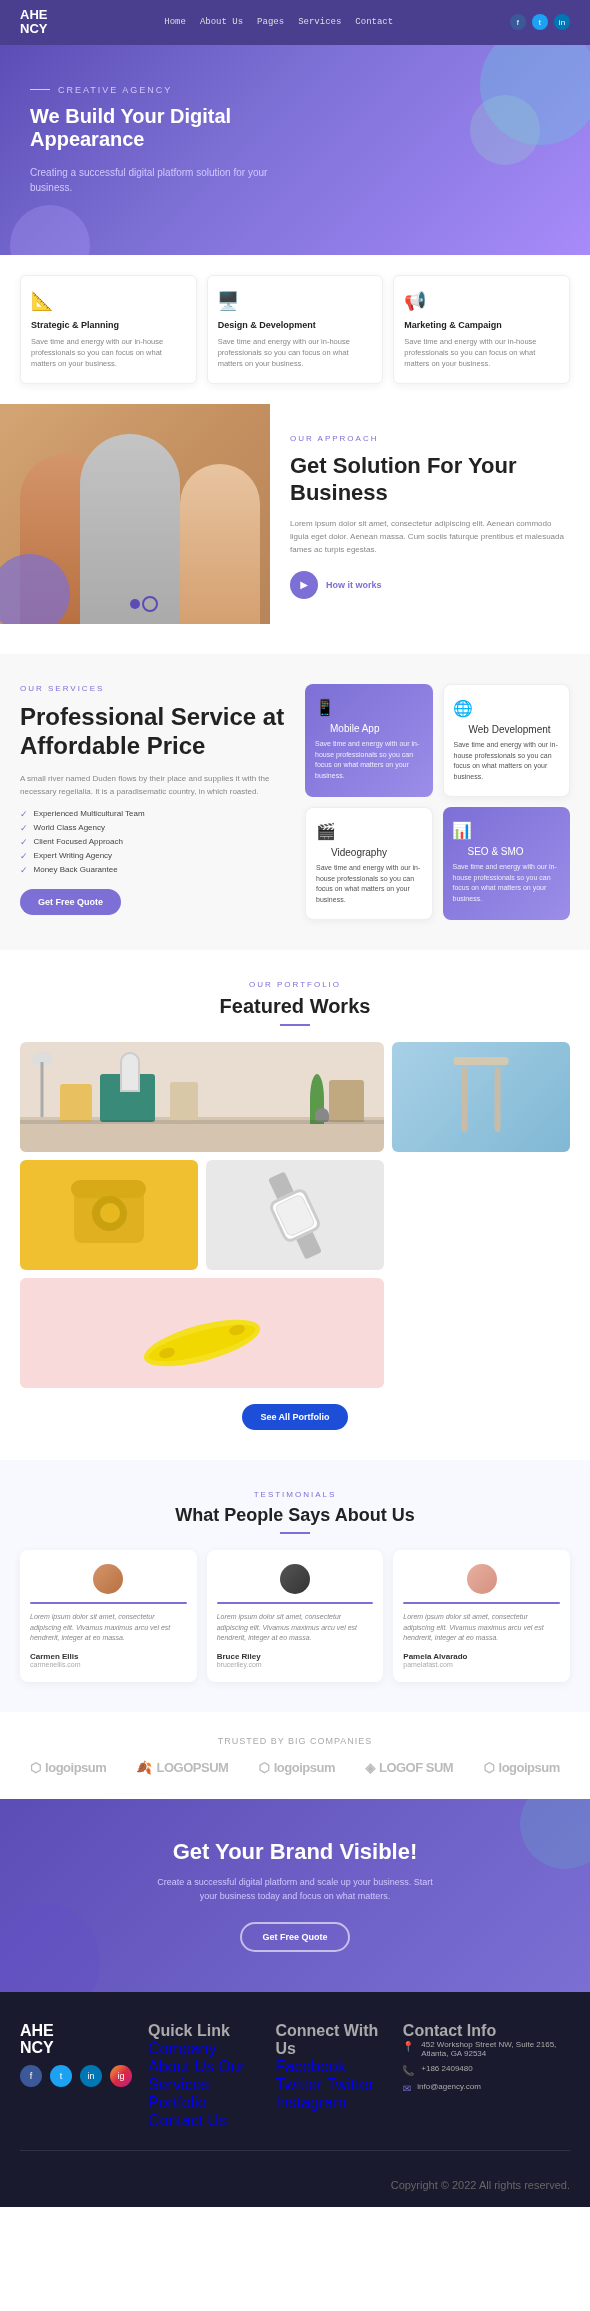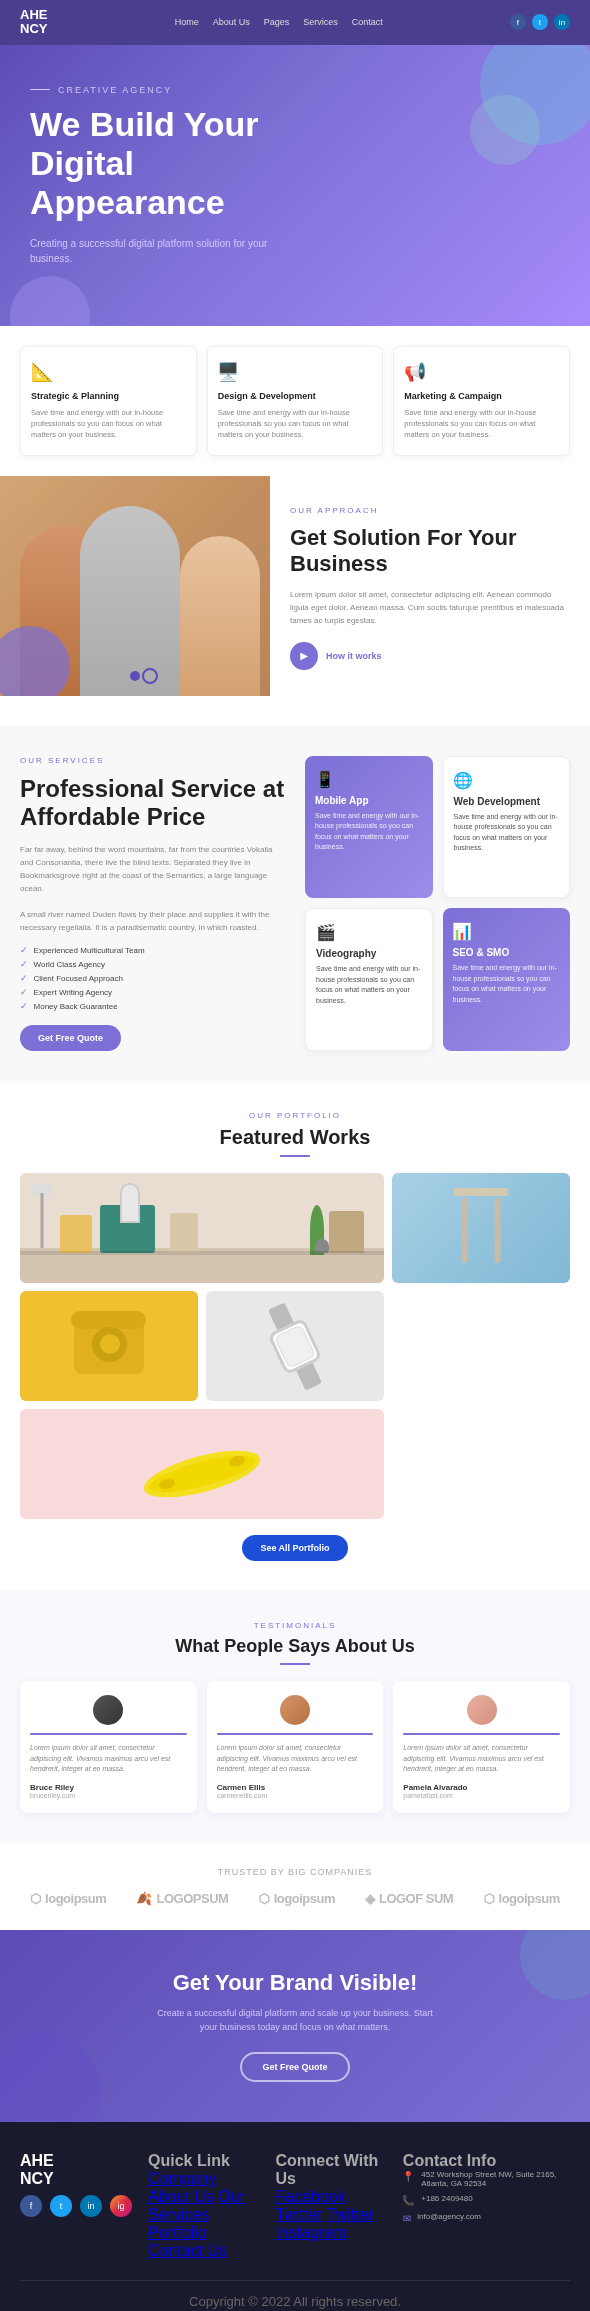--- a/index.html
+++ b/index.html
@@ -10,38 +10,38 @@
       background: #4a3f8f;
       display: flex;
       align-items: center;
       justify-content: space-between;
       padding: 8px 20px;
       position: relative;
       z-index: 10;
     }
     .navbar-logo { color: #fff; font-weight: 900; font-size: 13px; line-height: 1.1; }
     .navbar-links { display: flex; gap: 14px; align-items: center; }
-    .navbar-links a { color: #ddd; font-size: 9px; text-decoration: none; }
+    .navbar-links a { color: #ddd; font-size: 9px; text-decoration: none; font-family: Liberation Mono, monospace; }
     .navbar-social { display: flex; gap: 6px; align-items: center; }
     .social-icon { width: 16px; height: 16px; border-radius: 50%; display: flex; align-items: center; justify-content: center; font-size: 8px; color: #fff; }
     .social-fb { background: #3b5998; }
     .social-tw { background: #1da1f2; }
     .social-in { background: #0077b5; }
 
     
     .hero {
       background: linear-gradient(135deg, #5b4db5 0%, #7b6fd4 40%, #a78bfa 100%);
       padding: 40px 30px 60px 30px;
       position: relative;
       overflow: hidden;
       min-height: 200px;
     }
     .hero-label { color: #d0c8ff; font-size: 9px; letter-spacing: 2px; text-transform: uppercase; margin-bottom: 10px; display: flex; align-items: center; gap: 8px; }
     .hero-label::before { content: ''; display: inline-block; width: 20px; height: 1px; background: #d0c8ff; }
-    .hero h1 { color: #fff; font-size: 34px; font-weight: 800; line-height: 1.15; margin-bottom: 14px; max-width: 300px; }
+    .hero h1 { color: #fff; font-size: 20px; font-weight: 800; line-height: 1.15; margin-bottom: 14px; max-width: 300px; }
     .hero p { color: #d0c8ff; font-size: 10px; max-width: 260px; line-height: 1.5; }
     .hero-circle1 { position: absolute; top: -20px; right: -10px; width: 120px; height: 120px; border-radius: 50%; background: rgba(100,200,220,0.35); }
     .hero-circle2 { position: absolute; top: 50px; right: 50px; width: 70px; height: 70px; border-radius: 50%; background: rgba(150,220,200,0.25); }
     .hero-circle3 { position: absolute; bottom: -30px; left: 10px; width: 80px; height: 80px; border-radius: 50%; background: rgba(180,160,255,0.3); }
 
     
     .service-cards {
       display: flex;
       gap: 10px;
       padding: 20px 20px;
@@ -175,21 +175,21 @@
     }
     .services-right { flex: 1; display: grid; grid-template-columns: 1fr 1fr; gap: 10px; }
     .service-tile {
       border-radius: 8px;
       padding: 14px 10px;
       font-size: 8px;
     }
     .service-tile-purple { background: linear-gradient(135deg, #7c6fd6 0%, #9b8de8 100%); color: #fff; }
     .service-tile-white { background: #fff; color: #333; border: 1px solid #eee; box-shadow: 0 2px 8px rgba(0,0,0,0.05); }
     .service-tile-icon { font-size: 16px; margin-bottom: 6px; }
-    .service-tile h4 { font-size: 10px; font-weight: 700; margin-bottom: 5px; }
+    .service-tile h4 { font-size: 10px; font-weight: 400; margin-bottom: 5px; margin-left: 15px; }
     .service-tile p { font-size: 7px; line-height: 1.5; opacity: 0.85; }
 
     
     .portfolio-section { padding: 30px 20px; background: #fff; }
     .portfolio-label { text-align: center; color: #7c6fd6; font-size: 8px; letter-spacing: 2px; text-transform: uppercase; margin-bottom: 6px; }
     .portfolio-section h2 { text-align: center; font-size: 20px; font-weight: 800; color: #222; margin-bottom: 6px; }
     .divider { width: 30px; height: 2px; background: #7c6fd6; margin: 0 auto 16px; }
     .portfolio-grid { display: grid; grid-template-columns: 1fr 1fr 1fr; gap: 8px; }
     .portfolio-item { border-radius: 6px; overflow: hidden; }
     .portfolio-item.wide { grid-column: span 2; }
@@ -278,21 +278,21 @@
     .footer-grid { display: grid; grid-template-columns: 1fr 1fr 1fr 1.5fr; gap: 16px; margin-bottom: 20px; }
     .footer-logo { color: #fff; font-weight: 900; font-size: 16px; line-height: 1.1; margin-bottom: 8px; }
     .footer-social { display: flex; gap: 8px; margin-top: 8px; }
     .footer-social-icon { width: 22px; height: 22px; border-radius: 50%; display: flex; align-items: center; justify-content: center; font-size: 9px; color: #fff; }
     .footer-fb { background: #3b5998; }
     .footer-tw { background: #1da1f2; }
     .footer-in { background: #0077b5; }
     .footer-ig { background: linear-gradient(135deg, #f09433, #e6683c, #dc2743, #cc2366, #bc1888); }
     .footer-contact-item { display: flex; gap: 6px; align-items: flex-start; margin-bottom: 6px; font-size: 8px; }
     .footer-contact-icon { color: #7c6fd6; font-size: 10px; flex-shrink: 0; margin-top: 1px; }
-    .footer-bottom { border-top: 1px solid rgba(255,255,255,0.1); padding-top: 13px; text-align: center; font-size: 13px; color: #666; }
+    .footer-bottom { border-top: 1px solid rgba(255,255,255,0.1); padding-top: 28px; text-align: right; font-size: 11px; color: #666; }
     .room-wall { position: absolute; inset: 0; background: #e8ddd0; }
     .room-floor { position: absolute; bottom: 0; left: 0; right: 0; height: 35px; background: #d4c4b0; }
     .stool-body { position: absolute; top: 15px; left: 50%; transform: translateX(-50%); width: 55px; }
     .stool-top-bar { width: 55px; height: 8px; background: #d4c8b0; border-radius: 3px; }
     .stool-legs { display: flex; justify-content: space-between; padding: 0 8px; margin-top: 2px; }
     .stool-leg { width: 6px; height: 65px; background: #c8bca8; border-radius: 3px; }
 
       
     .watch-photo { position: relative; width: 100%; height: 100%; background: #e8e8e8; display: flex; align-items: center; justify-content: center; }
     .watch-container { transform: rotate(-25deg); }
@@ -376,21 +376,20 @@
       <div class="play-icon">▶</div>
       <span class="play-text">How it works</span>
     </div>
   </div>
 </section>
 
 <section class="services-section">
   <div class="services-left">
     <div class="services-label">Our Services</div>
     <h2>Professional Service at Affordable Price</h2>
-    <p>Far far away, behind the word mountains, far from the countries Vokalia and Consonantia, there live the blind texts. Separated they live in Bookmarksgrove right at the coast of the Semantics, a large language ocean.</p>
     <p style="margin-bottom:10px;">A small river named Duden flows by their place and supplies it with the necessary regelialia. It is a paradisematic country, in which roasted.</p>
     <div class="services-list">
       <div class="services-list-item">
         <span class="check-icon">✓</span>
         <span>Experienced Multicultural Team</span>
       </div>
       <div class="services-list-item">
         <span class="check-icon">✓</span>
         <span>World Class Agency</span>
       </div>
@@ -508,32 +507,32 @@
   </div>
   <button class="see-all-btn">See All Portfolio</button>
 </section>
 
 <section class="testimonials-section">
   <div class="portfolio-label">Testimonials</div>
   <h2>What People Says About Us</h2>
   <div class="divider"></div>
   <div class="testimonials-grid">
     <div class="testimonial-card">
+      <div class="testimonial-avatar avatar-carmen"></div>
+      <div class="testimonial-bar"></div>
+      <p class="testimonial-text">Lorem ipsum dolor sit amet, consectetur adipiscing elit. Vivamus maximus arcu vel est hendrerit, integer at eo massa.</p>
+      <div class="testimonial-name">Carmen Ellis</div>
+      <div class="testimonial-company">carmenellis.com</div>
+    </div>
+    <div class="testimonial-card">
       <div class="testimonial-avatar avatar-bruce"></div>
       <div class="testimonial-bar"></div>
       <p class="testimonial-text">Lorem ipsum dolor sit amet, consectetur adipiscing elit. Vivamus maximus arcu vel est hendrerit, integer at eo massa.</p>
       <div class="testimonial-name">Bruce Riley</div>
       <div class="testimonial-company">bruceriley.com</div>
-    </div>
-    <div class="testimonial-card">
-      <div class="testimonial-avatar avatar-carmen"></div>
-      <div class="testimonial-bar"></div>
-      <p class="testimonial-text">Lorem ipsum dolor sit amet, consectetur adipiscing elit. Vivamus maximus arcu vel est hendrerit, integer at eo massa.</p>
-      <div class="testimonial-name">Carmen Ellis</div>
-      <div class="testimonial-company">carmenellis.com</div>
     </div>
     <div class="testimonial-card">
       <div class="testimonial-avatar avatar-pamela"></div>
       <div class="testimonial-bar"></div>
       <p class="testimonial-text">Lorem ipsum dolor sit amet, consectetur adipiscing elit. Vivamus maximus arcu vel est hendrerit, integer at eo massa.</p>
       <div class="testimonial-name">Pamela Alvarado</div>
       <div class="testimonial-company">pamelafast.com</div>
     </div>
   </div>
 </section>

